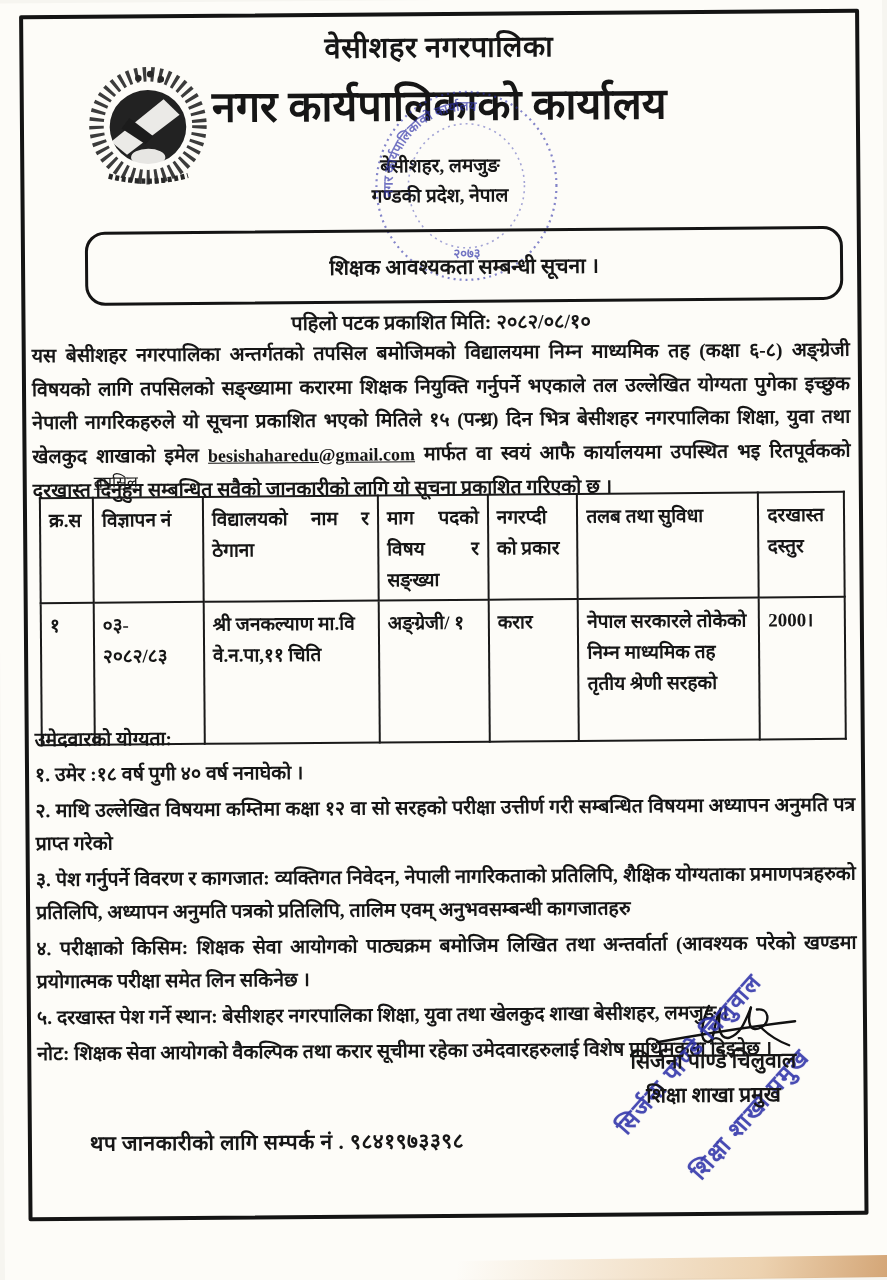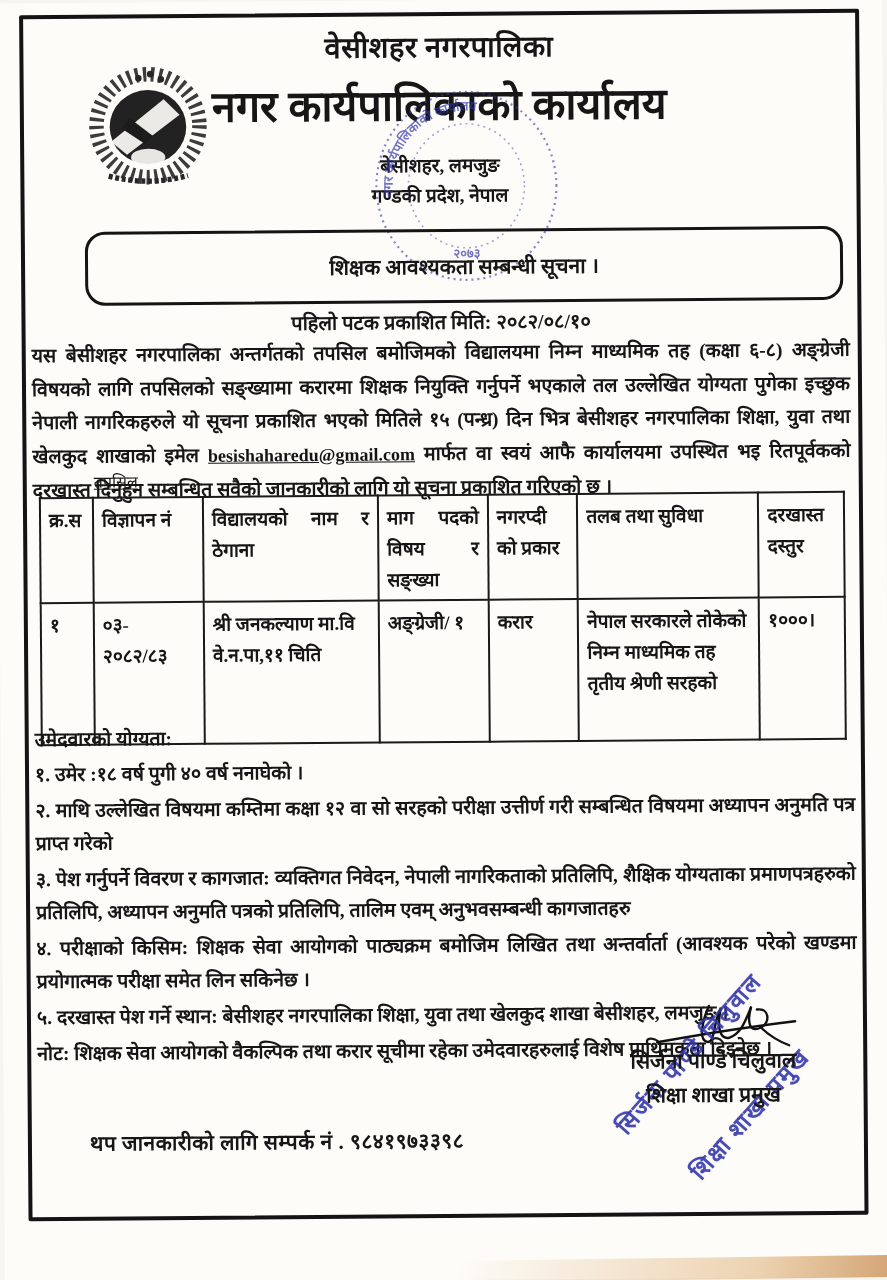--- a/index.html
+++ b/index.html
@@ -160,21 +160,21 @@
       <th>तलब तथा सुविधा</th>
       <th>दरखास्त दस्तुर</th>
     </tr>
     <tr>
       <td>१</td>
       <td>०३- २०८२/८३</td>
       <td>श्री जनकल्याण मा.वि वे.न.पा,११ चिति</td>
       <td>अङ्ग्रेजी/ १</td>
       <td>करार</td>
       <td>नेपाल सरकारले तोकेको निम्न माध्यमिक तह तृतीय श्रेणी सरहको</td>
-      <td>१०००।</td>
+      <td>2000।</td>
     </tr>
   </tbody>
     </table>
 
   <div class="abs quals">
     <div class="q-head">उमेदवारको योग्यता:</div>
     <div class="q-item">१. उमेर :१८ वर्ष पुगी ४० वर्ष ननाघेको ।</div>
     <div class="q-item">२. माथि उल्लेखित विषयमा कम्तिमा कक्षा १२ वा सो सरहको परीक्षा उत्तीर्ण गरी सम्बन्धित विषयमा अध्यापन अनुमति पत्र प्राप्त गरेको</div>
     <div class="q-item">३. पेश गर्नुपर्ने विवरण र कागजात: व्यक्तिगत निवेदन, नेपाली नागरिकताको प्रतिलिपि, शैक्षिक योग्यताका प्रमाणपत्रहरुको प्रतिलिपि, अध्यापन अनुमति पत्रको प्रतिलिपि, तालिम एवम् अनुभवसम्बन्धी कागजातहरु</div>
     <div class="q-item">४. परीक्षाको किसिम: शिक्षक सेवा आयोगको पाठ्यक्रम बमोजिम लिखित तथा अन्तर्वार्ता (आवश्यक परेको खण्डमा प्रयोगात्मक परीक्षा समेत लिन सकिनेछ ।</div>

